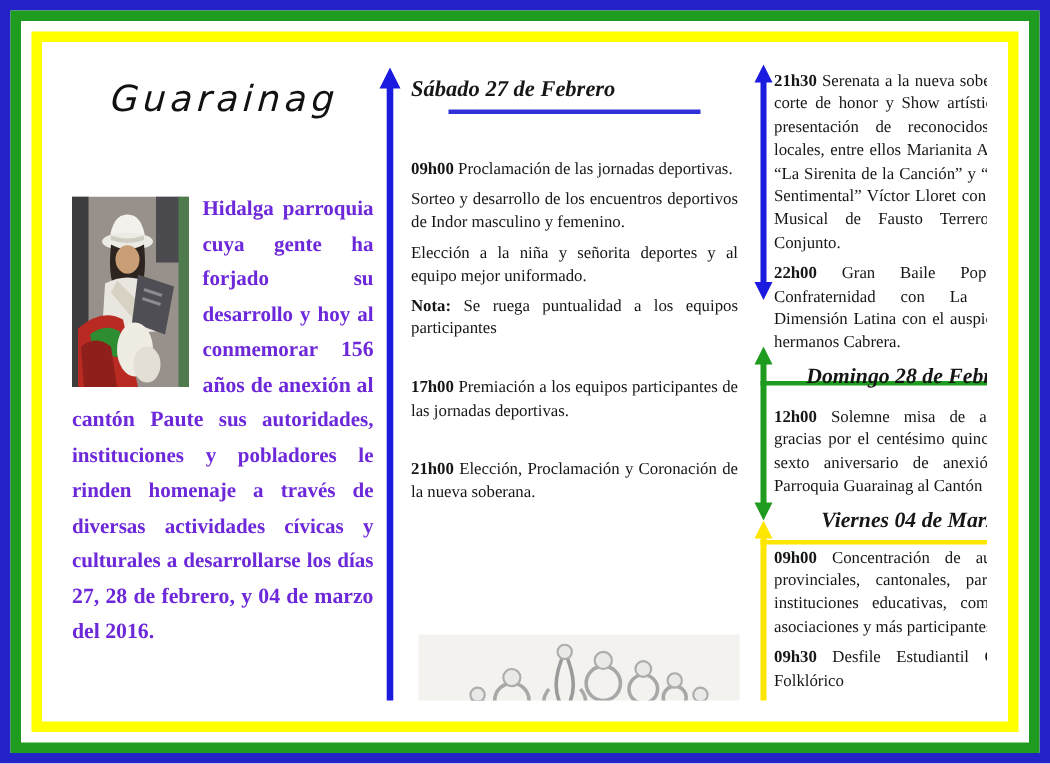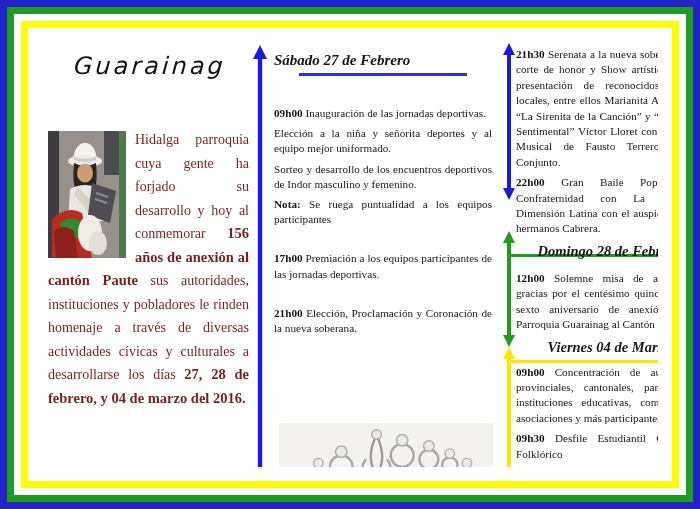--- a/index.html
+++ b/index.html
@@ -6,21 +6,21 @@
   .page{position:relative;width:700px;height:509px;box-sizing:border-box;
         border:7px solid var(--frame_blue,#2323c8);font-family:"Liberation Serif",serif;color:#161616;}
   .frame-green{position:absolute;inset:0;box-sizing:border-box;border:7px solid var(--frame_green,#1f9b1f);}
   .frame-yellow{position:absolute;inset:7px;box-sizing:border-box;border:7px solid var(--frame_yellow,#ffff00);background:#fff;}
   .content{position:absolute;inset:14px;overflow:hidden;}
 
   
   .col1-title{position:absolute;left:32px;top:10px;font-family:"DejaVu Sans",sans-serif;
               font-style:italic;font-size:24px;letter-spacing:3px;transform:skewX(-4deg);color:#111;}
   .col1-body{position:absolute;left:6px;top:86px;width:201px;font-size:14px;line-height:23.5px;
-             text-align:justify;color:#7f1d1d;}
+             text-align:justify;color:#6d28d9;font-weight:bold;}
   .photo{float:left;width:78px;height:127px;margin:3px 9px 4px 0;}
   .col1-body b{font-size:14.5px;}
 
   
   .divider-arrow{position:absolute;left:210px;top:3px;color:var(--arrow_blue,#1b1be0);}
 
   
   .col2{position:absolute;left:232px;top:8px;width:218px;}
   .col-header{font-weight:bold;font-style:italic;font-size:15px;text-align:left;line-height:20px;}
   .rule-blue{height:3px;background:var(--underline_blue,#3030d8);width:168px;margin:3px auto 0 auto;}
@@ -91,23 +91,23 @@
         <svg class="divider-arrow" width="16" height="453" viewBox="0 0 16 453">
           <polygon points="8,0 1,14 15,14" fill="currentColor"></polygon>
           <rect x="5.8" y="12" width="4.4" height="429" fill="currentColor"></rect>
           <polygon points="8,453 1,439 15,439" fill="currentColor"></polygon>
         </svg>
 
         <div class="col2">
           <div class="col-header">Sábado 27 de  Febrero</div>
           <div class="rule-blue"></div>
 
-          <p class="item first-item"><b>09h00</b> <span>Inauguración de las jornadas deportivas.</span></p>
+          <p class="item first-item"><b>09h00</b> <span>Proclamación de las jornadas deportivas.</span></p>
+          <p class="item"><b></b> <span>Sorteo y desarrollo de los encuentros deportivos de Indor masculino y femenino.</span></p>
           <p class="item"><b></b> <span>Elección a la niña y señorita deportes y al equipo mejor uniformado.</span></p>
-          <p class="item"><b></b> <span>Sorteo y desarrollo de los encuentros deportivos de Indor masculino y femenino.</span></p>
           <p class="item"><b>Nota:</b> <span>Se ruega puntualidad a los equipos participantes</span></p>
           <p class="item gap-lg"><b>17h00</b> <span>Premiación a los equipos participantes de las jornadas deportivas.</span></p>
           <p class="item gap-lg"><b>21h00</b> <span>Elección, Proclamación y Coronación de la nueva soberana.</span></p>
         </div>
 
         <div class="tiara-box">
           <svg width="200" height="80" viewBox="0 0 210 82">
             <g fill="none" stroke="#9a9a9a" stroke-width="3">
               <path d="M14,72 C60,58 140,42 190,48"></path>
               <path d="M16,77 C62,63 142,47 192,53" stroke-width="2" stroke="#b8b8b8"></path>

